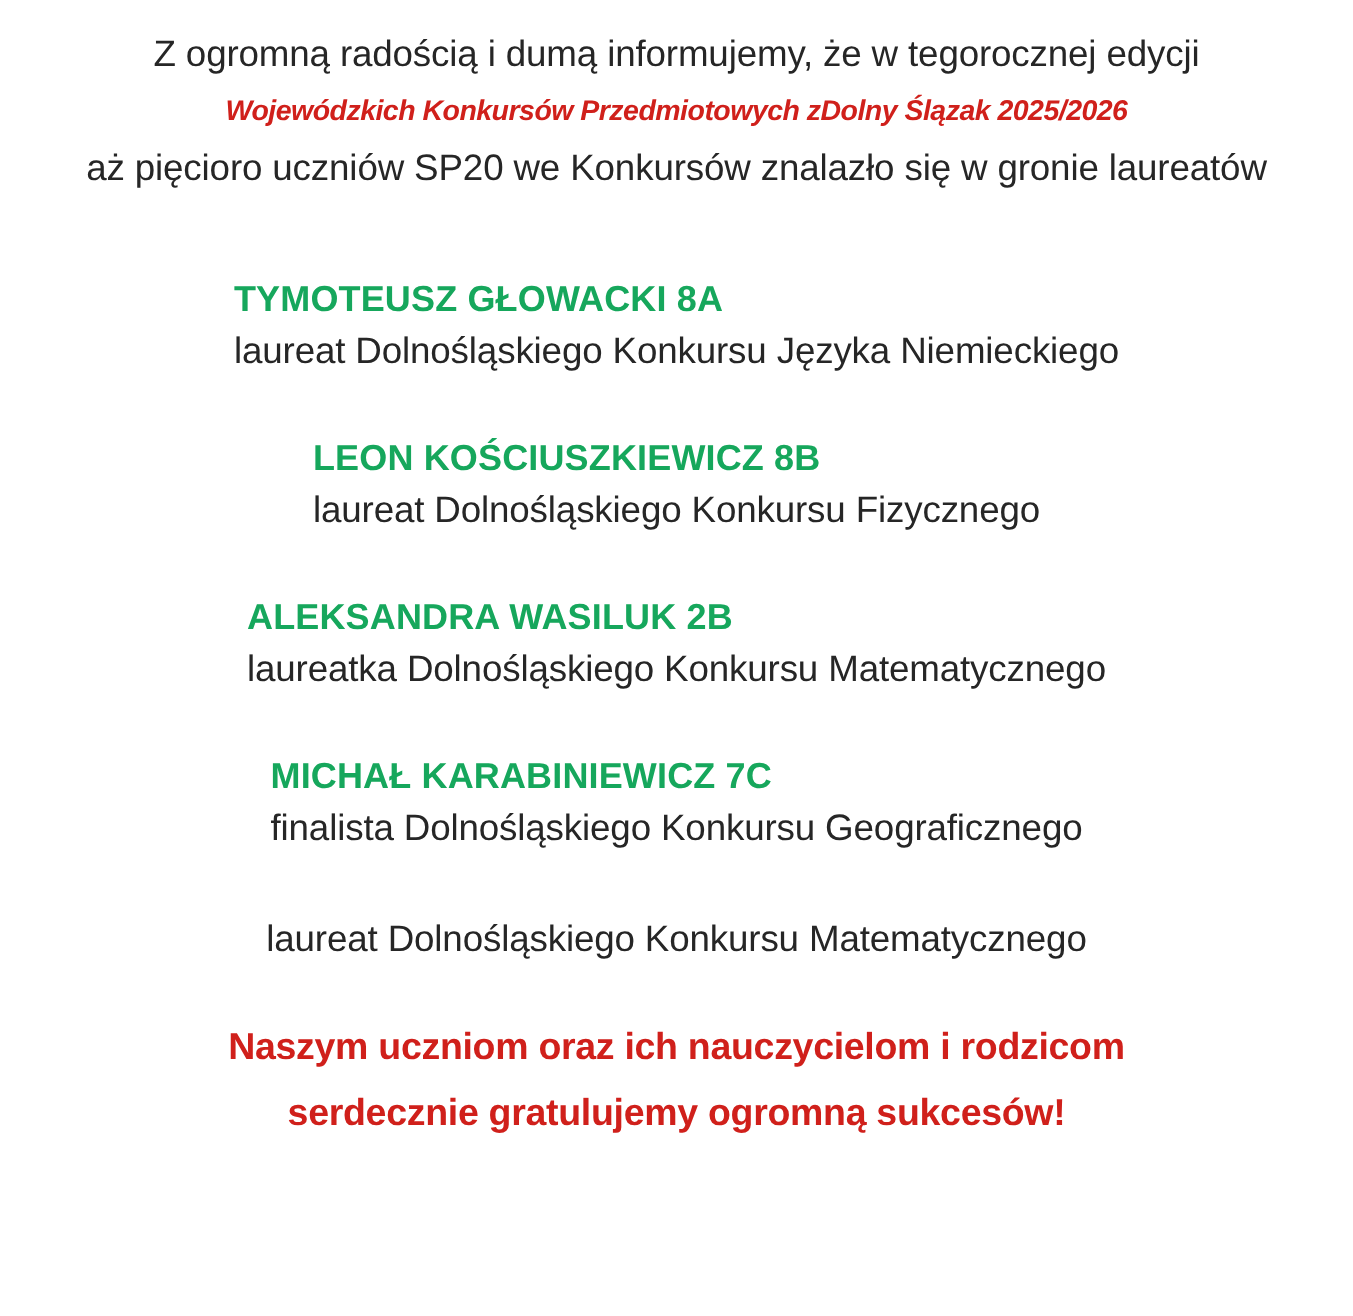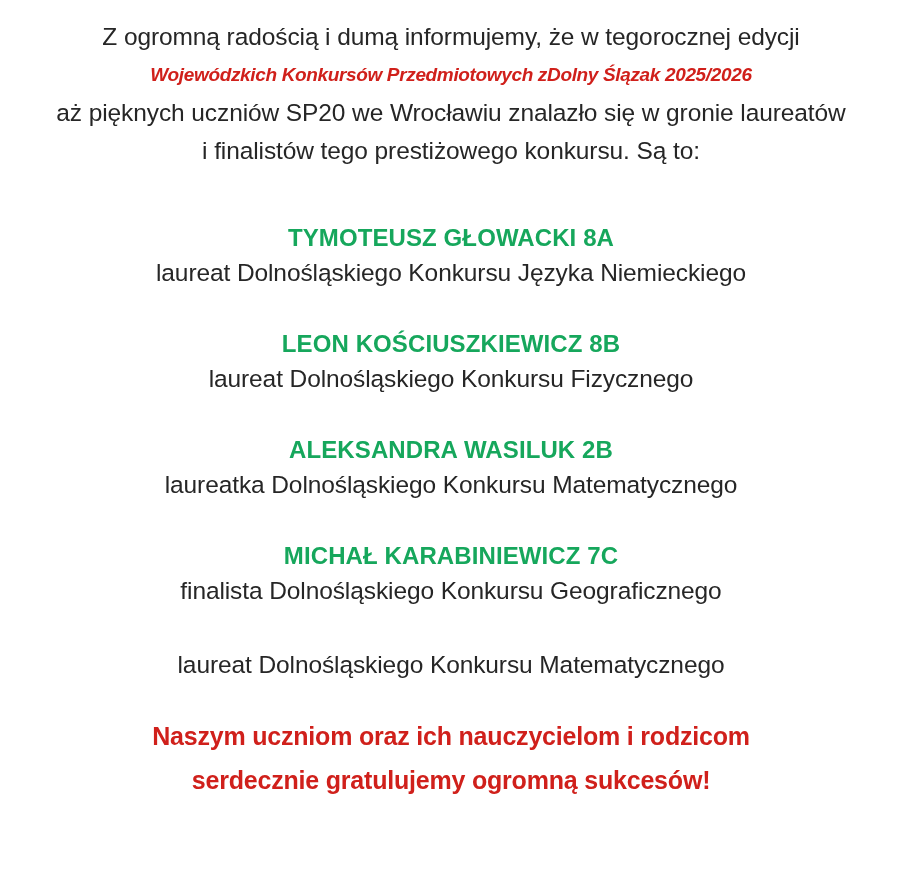--- a/index.html
+++ b/index.html
@@ -54,21 +54,21 @@
     height: 52px;
   }
 
   
   .laureates {
     display: flex;
     flex-direction: column;
     align-items: center;
   }
   .laureate {
-    text-align: center;
+    text-align: left;
     margin-bottom: 36px;
   }
   .laureate:last-child {
     margin-bottom: 0;
   }
   .laureate-name {
     color: #16A75C;
     font-weight: 700;
     font-size: 24px;
     line-height: 32px;
@@ -101,22 +101,21 @@
   }
 </style>
 </head>
 <body>
 
 <div class="poster">
 
   <div class="intro">
     <div class="intro-line">Z ogromną radością i dumą informujemy, że w tegorocznej edycji</div>
     <div class="intro-line headline">Wojewódzkich Konkursów Przedmiotowych zDolny Ślązak 2025/2026</div>
-    <div class="intro-line">aż pięknych uczniów SP20 we Wrocławiu znalazło się w gronie laureatów</div>
-    <div class="intro-line">i finalistów tego prestiżowego konkursu. Są to:</div>
+    <div class="intro-line">aż pięcioro uczniów SP20 we Konkursów znalazło się w gronie laureatów</div>
   </div>
 
   <div class="spacer-intro"></div>
 
   <div class="laureates">
 
     <div class="laureate">
       <div class="laureate-name">TYMOTEUSZ GŁOWACKI 8A</div>
       <div class="laureate-desc">laureat Dolnośląskiego Konkursu Języka Niemieckiego</div>
     </div>

